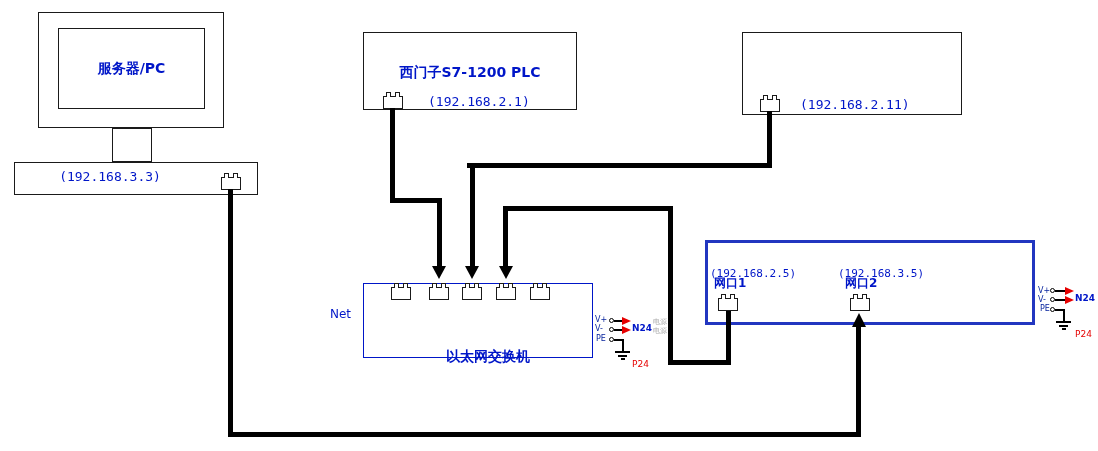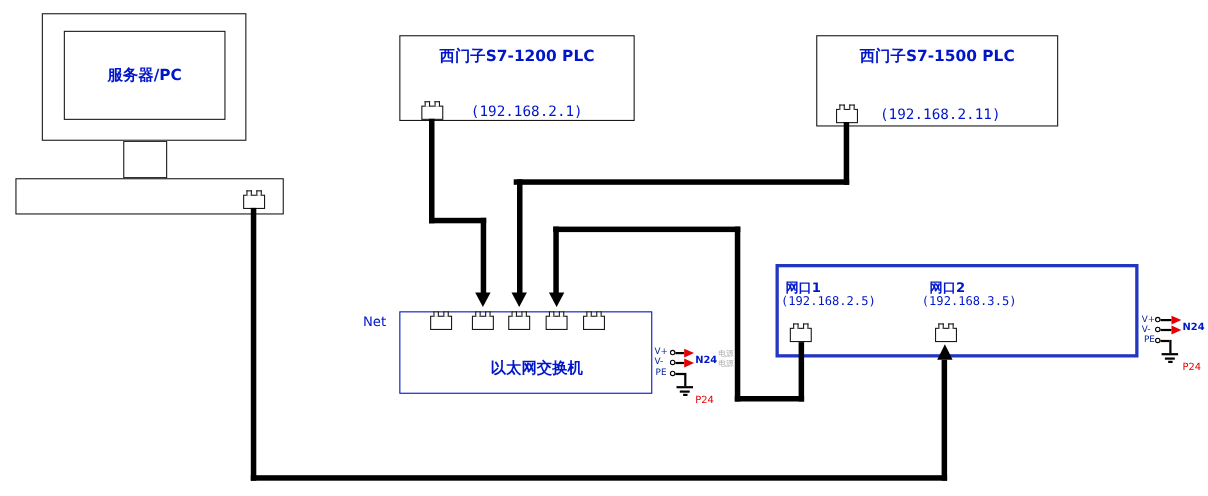--- a/index.html
+++ b/index.html
@@ -2,21 +2,21 @@
 <html><head>
 <meta charset="utf-8">
 <style>
   html,body{margin:0;padding:0;background:#fff;}
   .canvas{position:relative;width:1098px;height:451px;background:#ffffff;overflow:hidden;
           font-family:"DejaVu Sans","Liberation Sans",sans-serif;}
   .box{position:absolute;border:1.5px solid #1a1a1a;background:#fff;box-sizing:border-box;}
   .screen{display:flex;align-items:center;justify-content:center;}
   .swbox{position:absolute;border:1.5px solid #0016c8;background:#fff;box-sizing:border-box;}
   .gwbox{position:absolute;border:3px solid #2236c0;background:#fff;box-sizing:border-box;}
-  .txt{position:absolute;white-space:nowrap;}
+  .txt{position:absolute;white-space:nowrap;margin-top:22px;}
   .zh{color:#0016c8;font-weight:bold;font-size:14px;text-align:center;}
   .zh12{color:#0016c8;font-weight:bold;font-size:12px;}
   .net{color:#0016c8;font-weight:normal;font-size:12px;}
   .ip{position:absolute;color:#0016c8;font-family:"DejaVu Sans Mono","Liberation Mono",monospace;
       font-size:13px;white-space:nowrap;}
   .ip12{font-size:11px;}
   .ctr{text-align:center;}
   .port{position:absolute;width:20px;height:13px;border:1.5px solid #1a1a1a;background:#fff;box-sizing:border-box;}
   .port::before,.port::after{content:"";position:absolute;top:-5px;width:5px;height:5px;
       border:1.5px solid #1a1a1a;border-bottom:none;background:#fff;box-sizing:border-box;}
@@ -46,29 +46,29 @@
 <body>
 
 <div class="canvas">
 
   <div class="box" style="left:38px;top:12px;width:186px;height:116px"></div>
   <div class="box screen" style="left:58px;top:28px;width:147px;height:81px">
     <span class="zh">服务器/PC</span>
   </div>
   <div class="box" style="left:112px;top:128px;width:40px;height:34px"></div>
   <div class="box" style="left:14px;top:162px;width:244px;height:33px"></div>
+  <div class="ip ctr" style="left:30px;top:169px;width:160px">(192.168.3.3)</div>
   <span class="port" style="left:221px;top:177px"></span>
 
   <div class="box" style="left:363px;top:32px;width:214px;height:78px"></div>
   <div class="txt zh ctr" style="left:363px;top:42px;width:214px">西门子S7-1200 PLC</div>
   <span class="port" style="left:383px;top:96px"></span>
   <div class="ip" style="left:428px;top:94px">(192.168.2.1)</div>
 
   <div class="box" style="left:742px;top:32px;width:220px;height:83px"></div>
-  <div class="txt zh ctr" style="left:742px;top:42px;width:220px">西门子S7-1500 PLC</div>
   <span class="port" style="left:760px;top:99px"></span>
   <div class="ip" style="left:800px;top:97px">(192.168.2.11)</div>
 
   <div class="txt net" style="left:330px;top:285px">Net</div>
   <div class="swbox" style="left:363px;top:283px;width:230px;height:75px"></div>
   <span class="port" style="left:391px;top:287px"></span>
   <span class="port" style="left:429px;top:287px"></span>
   <span class="port" style="left:462px;top:287px"></span>
   <span class="port" style="left:496px;top:287px"></span>
   <span class="port" style="left:530px;top:287px"></span>

